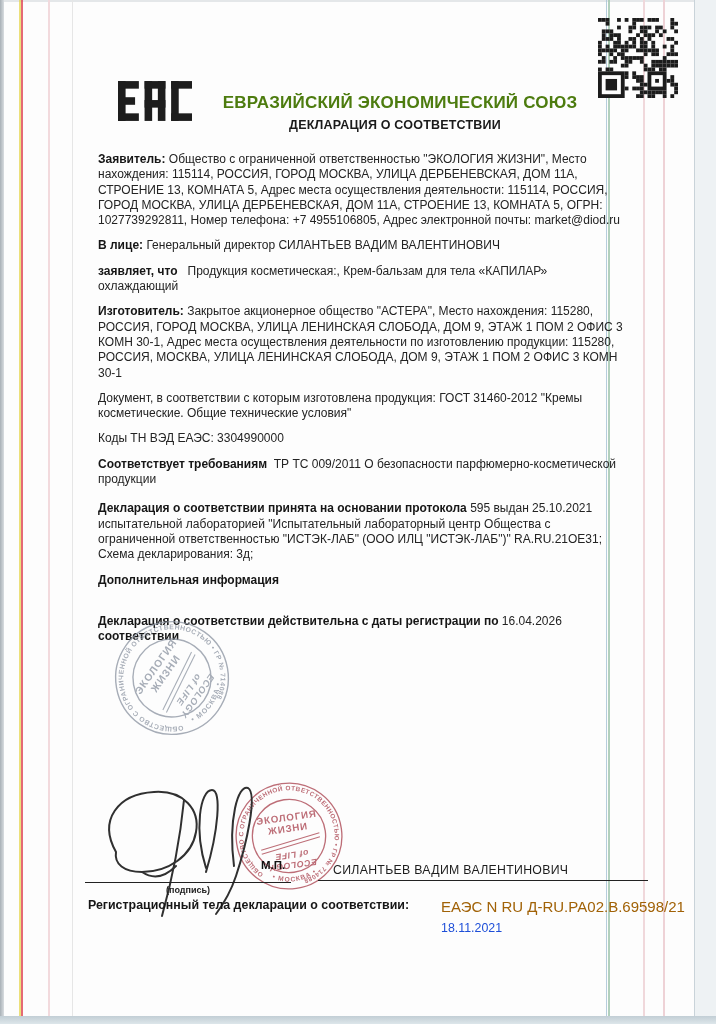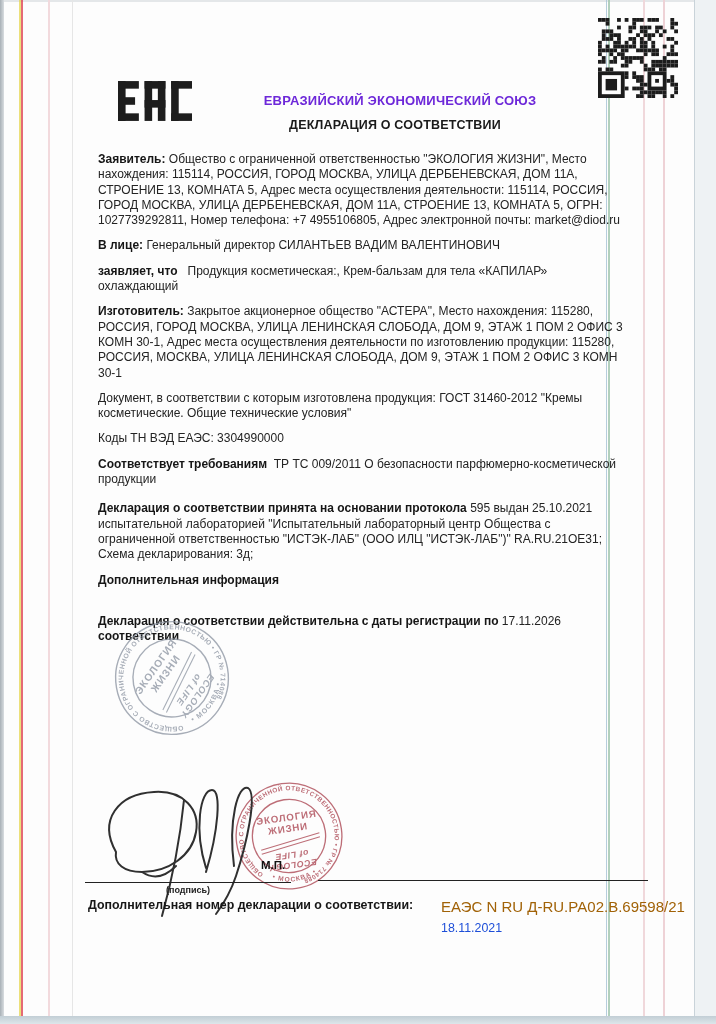--- a/index.html
+++ b/index.html
@@ -22,21 +22,21 @@
   .edge-right-line{left:694px;top:0;width:1px;height:100%;background:#c9d3d9;}
   .edge-right{left:695px;top:0;width:21px;height:100%;background:#eef2f4;}
   .edge-bottom{left:0;top:1016px;width:100%;height:8px;background:linear-gradient(180deg,#c2ced5,#dde6ea);}
   .edge-top{left:0;top:0;width:100%;height:2px;background:#e4e7e9;}
 
   
   .eac-logo{position:absolute;left:118px;top:80px;}
   .eac-logo svg{display:block;}
   .eac-logo rect{fill:#1d1d1d;}
   .union-title{position:absolute;left:84px;top:93px;width:632px;text-align:center;
-    font-weight:bold;font-size:13px;letter-spacing:.2px;color:#6d28d9;}
+    font-weight:bold;font-size:17px;letter-spacing:.2px;color:#4d7c0f;}
   .doc-title{position:absolute;left:84px;top:118px;width:622px;text-align:center;
     font-weight:bold;font-size:12.5px;letter-spacing:.2px;color:#1a1a1a;}
   .qr{position:absolute;left:598px;top:18px;width:80px;height:80px;}
   .qr svg{display:block;}
   .qr rect{fill:#1c1c1c;}
   .qr rect.w{fill:#fdfdfd;}
 
   
   .body-text{position:absolute;left:88px;top:142px;width:546px;
     font-size:12px;line-height:15.3px;color:#232323;}
@@ -306,21 +306,21 @@
   <div class="body-text">
     <p><b>Заявитель:</b><span> Общество с ограниченной ответственностью "ЭКОЛОГИЯ ЖИЗНИ", Место нахождения: 115114, РОССИЯ, ГОРОД МОСКВА, УЛИЦА ДЕРБЕНЕВСКАЯ, ДОМ 11А, СТРОЕНИЕ 13, КОМНАТА 5, Адрес места осуществления деятельности: 115114, РОССИЯ, ГОРОД МОСКВА, УЛИЦА ДЕРБЕНЕВСКАЯ, ДОМ 11А, СТРОЕНИЕ 13, КОМНАТА 5, ОГРН: 1027739292811, Номер телефона: +7 4955106805, Адрес электронной почты: market@diod.ru</span></p>
     <p><b>В лице:</b><span> Генеральный директор СИЛАНТЬЕВ ВАДИМ ВАЛЕНТИНОВИЧ</span></p>
     <p class="mt7"><b>заявляет, что</b><span>&nbsp;&nbsp; Продукция косметическая:, Крем-бальзам для тела «КАПИЛАР» охлаждающий</span></p>
     <p><b>Изготовитель:</b><span> Закрытое акционерное общество "АСТЕРА", Место нахождения: 115280, РОССИЯ, ГОРОД МОСКВА, УЛИЦА ЛЕНИНСКАЯ СЛОБОДА, ДОМ 9, ЭТАЖ 1 ПОМ 2 ОФИС 3 КОМН 30-1, Адрес места осуществления деятельности по изготовлению продукции: 115280, РОССИЯ, МОСКВА, УЛИЦА ЛЕНИНСКАЯ СЛОБОДА, ДОМ 9, ЭТАЖ 1 ПОМ 2 ОФИС 3 КОМН 30-1</span></p>
     <p><span>Документ, в соответствии с которым изготовлена продукция: ГОСТ 31460-2012 "Кремы косметические. Общие технические условия"</span></p>
     <p><span>Коды ТН ВЭД ЕАЭС: 3304990000</span></p>
     <p class="mt3"><b>Соответствует требованиям</b><span>&nbsp; ТР ТС 009/2011 О безопасности парфюмерно-косметической продукции</span></p>
     <p class="mt14"><b>Декларация о соответствии принята на основании протокола</b><span> 595 выдан 25.10.2021 испытательной лабораторией "Испытательный лабораторный центр Общества с ограниченной ответственностью "ИСТЭК-ЛАБ" (ООО ИЛЦ "ИСТЭК-ЛАБ")" RA.RU.21ОЕ31; Схема декларирования: 3д;</span></p>
     <p class="mt7"><b>Дополнительная информация</b></p>
-    <p class="mt26"><b>Декларация о соответствии действительна с даты регистрации по </b><span>17.11.2026</span><b> соответствии</b></p>
+    <p class="mt26"><b>Декларация о соответствии действительна с даты регистрации по </b><span>16.04.2026</span><b> соответствии</b></p>
   </div>
 
   <div class="stamp stamp-gray">
     <svg width="130" height="130" viewBox="-60 -60 120 120">
       <defs>
         <path id="ringA" d="M -45 0 A 45 45 0 1 1 45 0 A 45 45 0 1 1 -45 0"></path>
         <path id="arcA" d="M -42 16 A 45 45 0 0 0 42 16"></path>
       </defs>
       <g transform="rotate(-55)">
         <circle r="52" class="sc sk"></circle>
@@ -371,19 +371,20 @@
     <path d="M 54 92 C 66 100 78 96 88 86"></path>
     <path d="M 118 88 C 106 50 112 10 124 10 C 134 10 130 52 118 92"></path>
     <path d="M 146 86 C 140 40 150 4 160 8 C 170 14 158 66 148 96 C 142 114 134 126 128 134"></path>
     <path d="M 96 20 C 92 60 84 100 74 136"></path>
   </svg>
   <div class="sig-line"></div>
   <div class="sig-caption">(подпись)</div>
 
   <div class="mp">М.П.</div>
 
+  <div class="fio-name">СИЛАНТЬЕВ ВАДИМ ВАЛЕНТИНОВИЧ</div>
   <div class="fio-line"></div>
 
-  <div class="reg-label1">Дополнительная номер декларации о соответствии:</div>
+  <div class="reg-label1">Регистрационный тела декларации о соответствии:</div>
   <div class="reg-value1">ЕАЭС N RU Д-RU.РА02.В.69598/21</div>
   <div class="reg-value2">18.11.2021</div>
 
 </div>
 
 </body></html>

